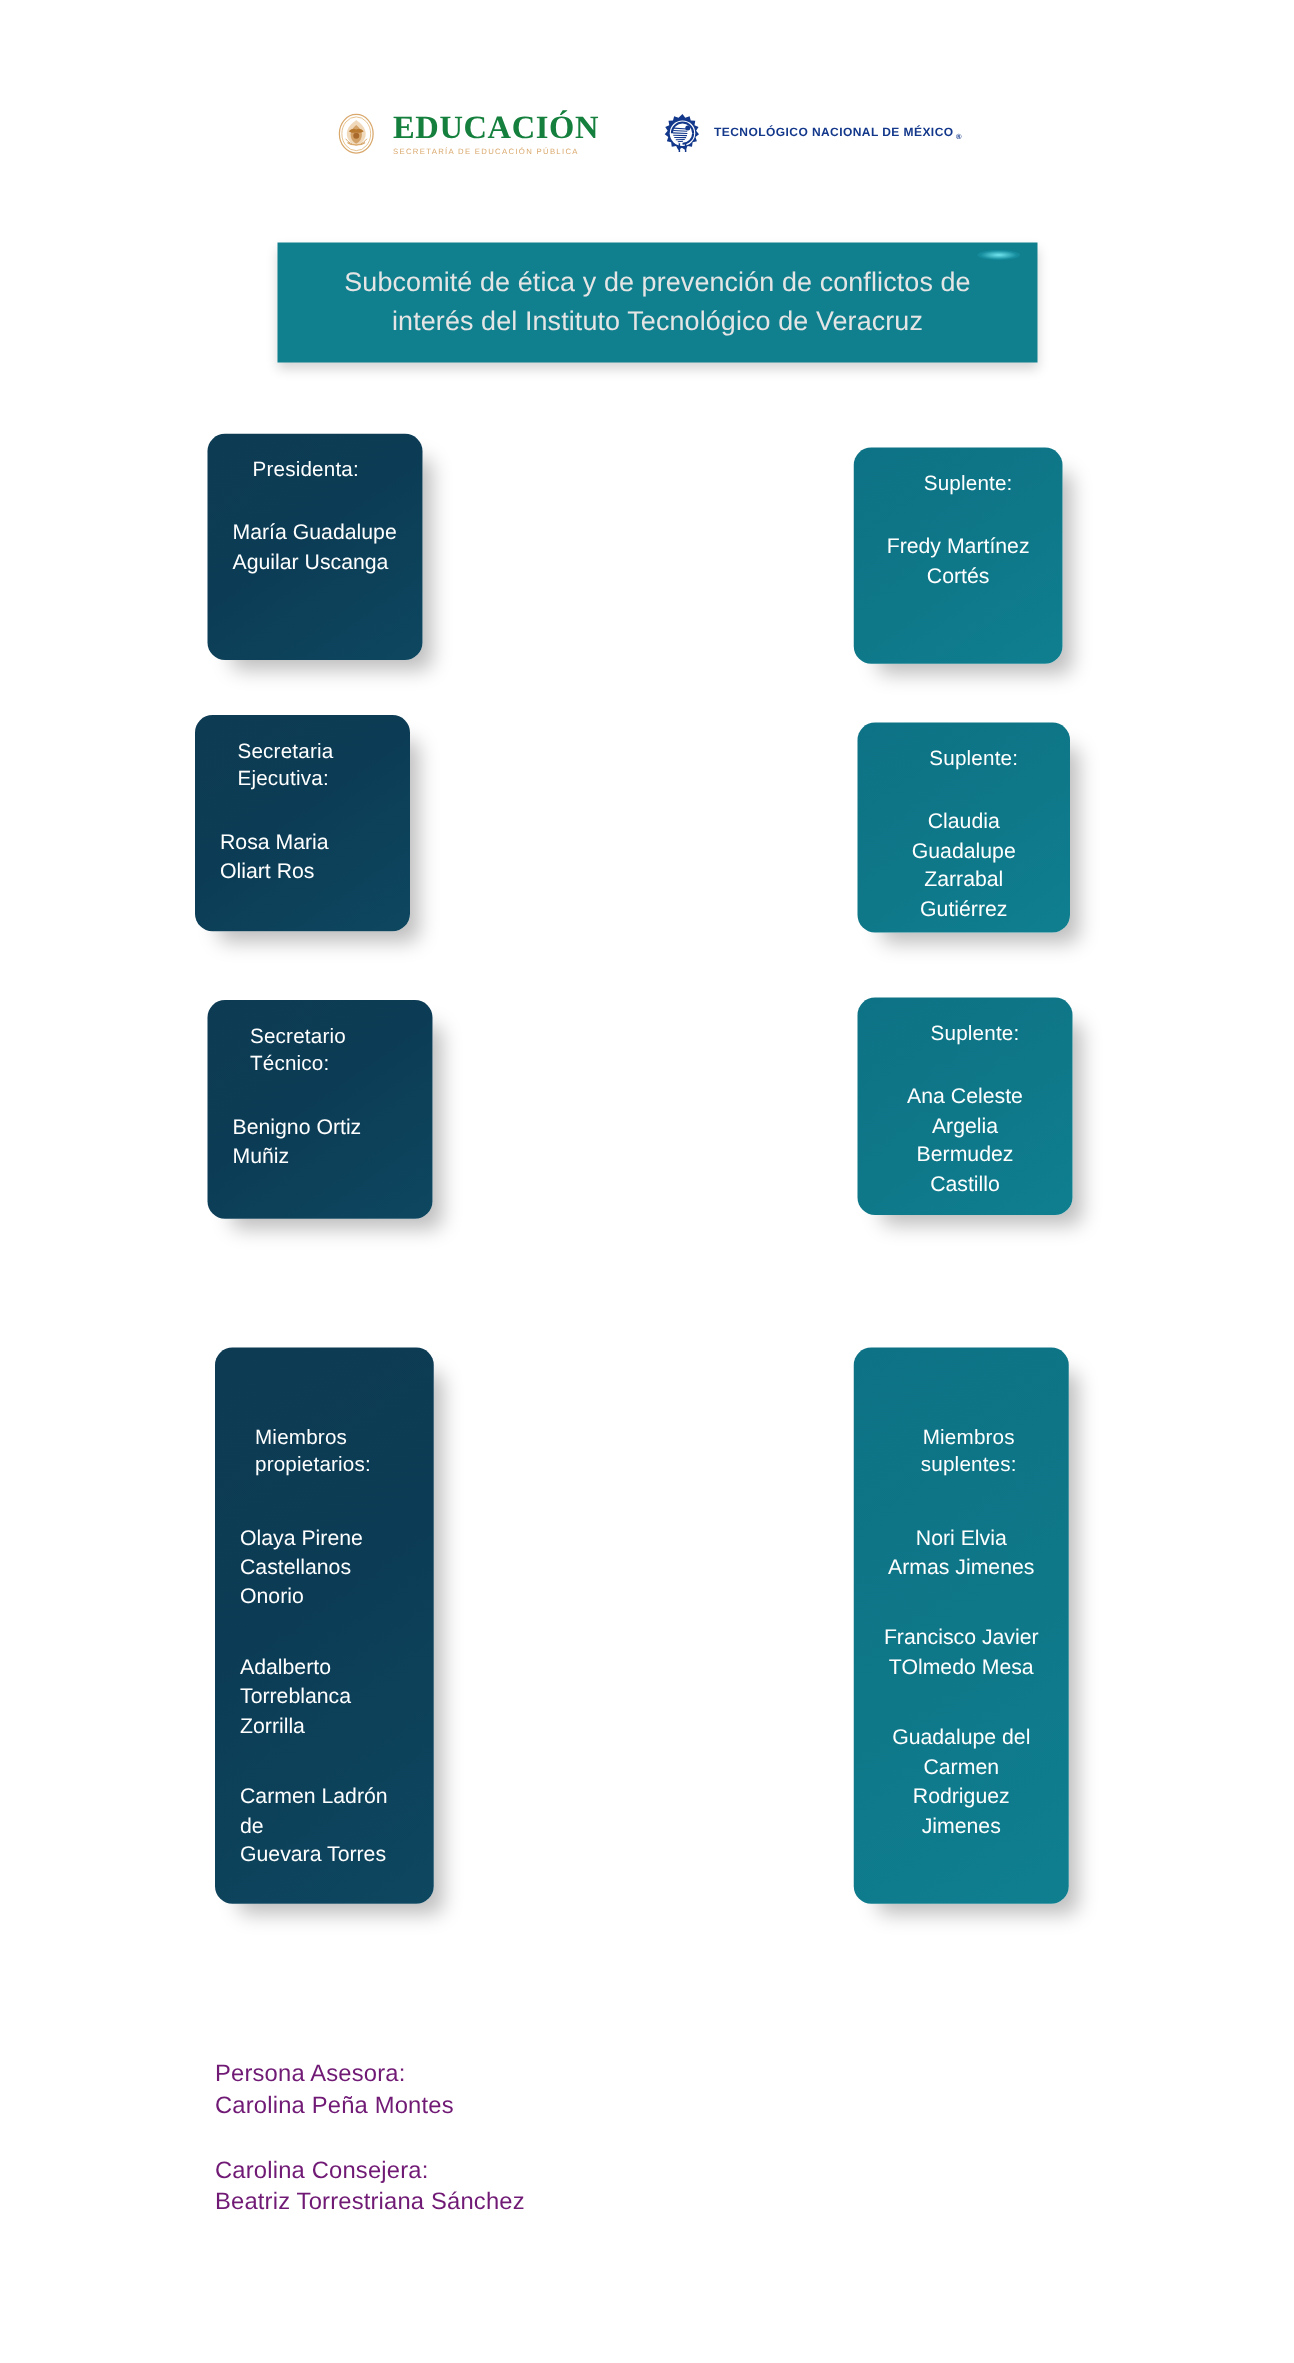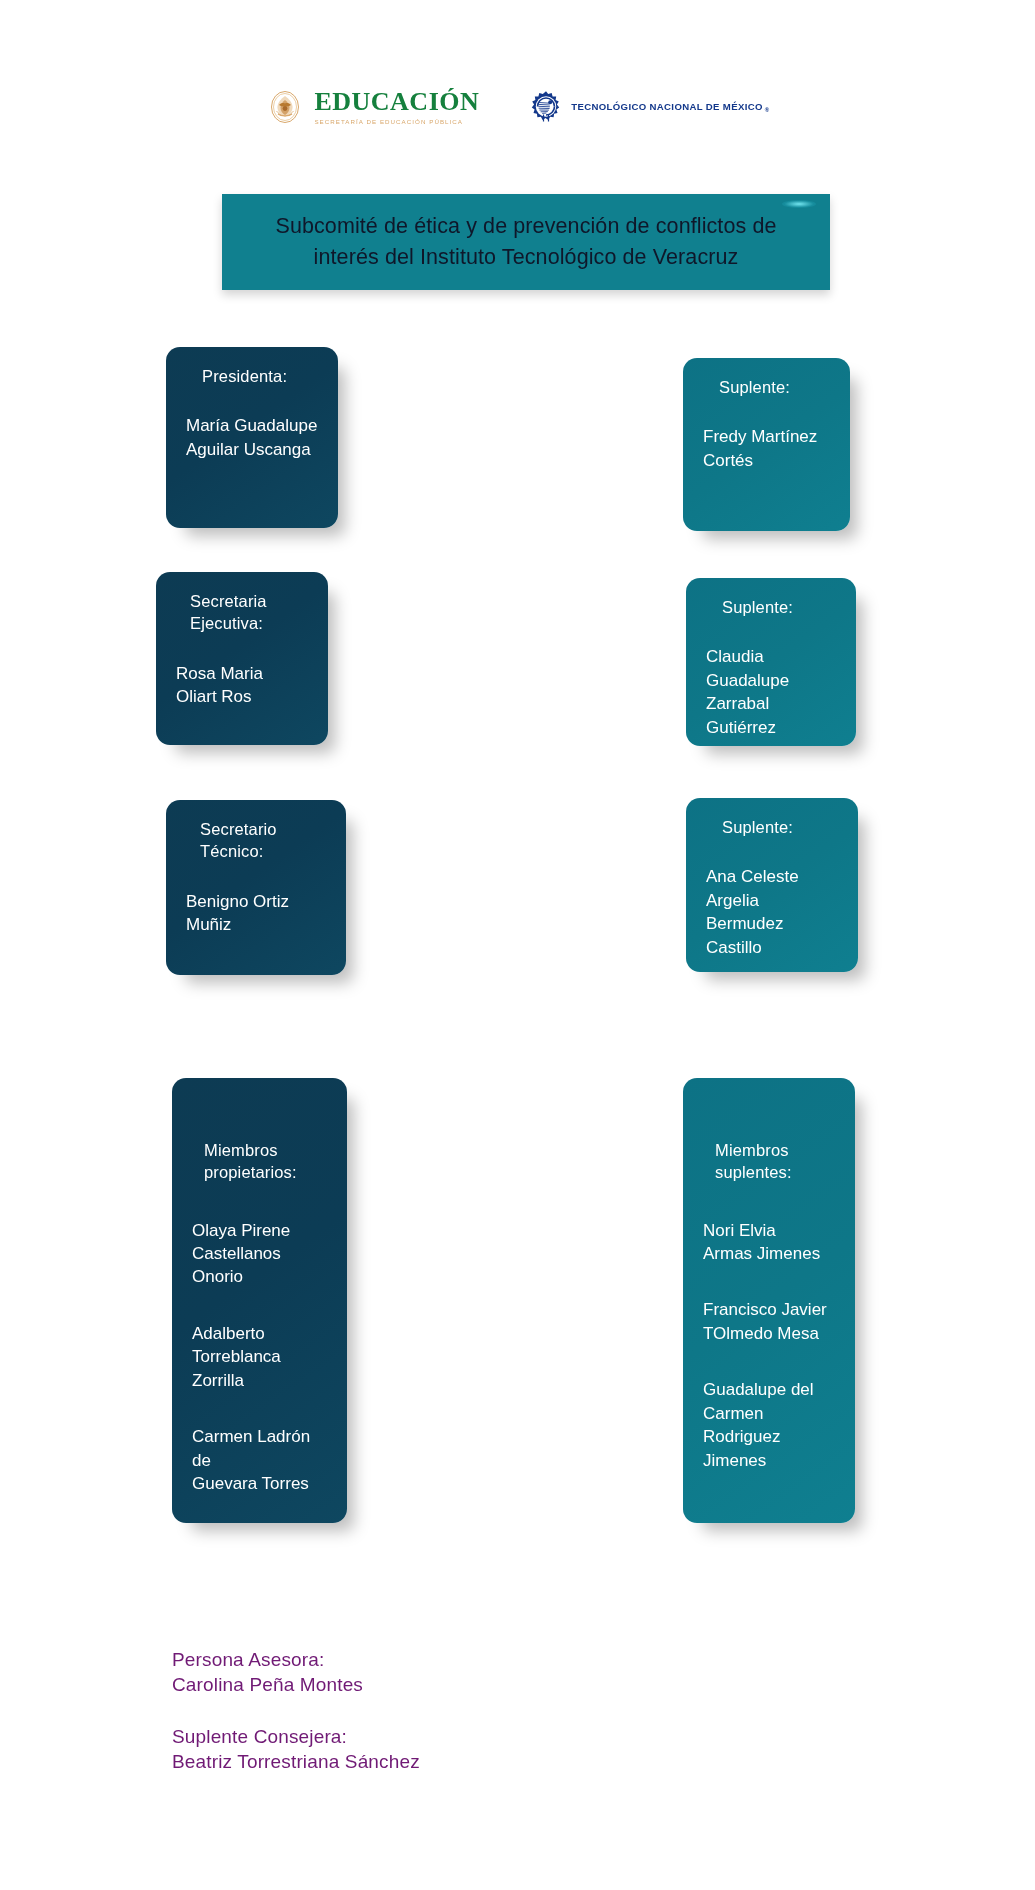--- a/index.html
+++ b/index.html
@@ -109,21 +109,21 @@
     position: absolute;
     right: 14px;
     top: 6px;
     width: 34px;
     height: 8px;
     border-radius: 50%;
     background: radial-gradient(ellipse at center, rgba(120,235,245,0.95) 0%, rgba(40,180,200,0.25) 60%, rgba(16,128,143,0) 100%);
     pointer-events: none;
   }
   .title-banner .title-text {
-    color: #0f172a;
+    color: #e5e5e5;
     font-size: 21.5px;
     line-height: 1.42;
     font-weight: normal;
     padding: 0 22px;
     letter-spacing: 0.1px;
     position: relative;
     z-index: 2;
   }
 
   
@@ -133,20 +133,21 @@
     box-sizing: border-box;
     padding: 18px 20px 16px 20px;
     color: #ffffff;
     box-shadow: 13px 14px 16px -6px rgba(0,0,0,0.26);
   }
   .card.dark {
     background: linear-gradient(145deg, #0d3b53 0%, #0c3c55 45%, #0e4760 100%);
   }
   .card.teal {
     background: linear-gradient(145deg, #0d7285 0%, #0e7788 50%, #0f7f90 100%);
+    text-align: center;
   }
   .card .role {
     font-size: 16.5px;
     line-height: 1.35;
     margin: 0 0 0 14px;
     font-weight: normal;
     letter-spacing: 0.15px;
     white-space: pre-line;
   }
   .card .person {
@@ -329,16 +330,16 @@
 Jimenes</p>
   </div>
 </div>
 
 <div class="footer-block">
   <div class="footer-group">
     <p class="footer-label">Persona Asesora:</p>
     <p class="footer-name">Carolina Peña Montes</p>
   </div>
   <div class="footer-group">
-    <p class="footer-label">Suplente Consejera:</p>
+    <p class="footer-label">Carolina Consejera:</p>
     <p class="footer-name">Beatriz Torrestriana Sánchez</p>
   </div>
 </div>
 
 </body></html>

